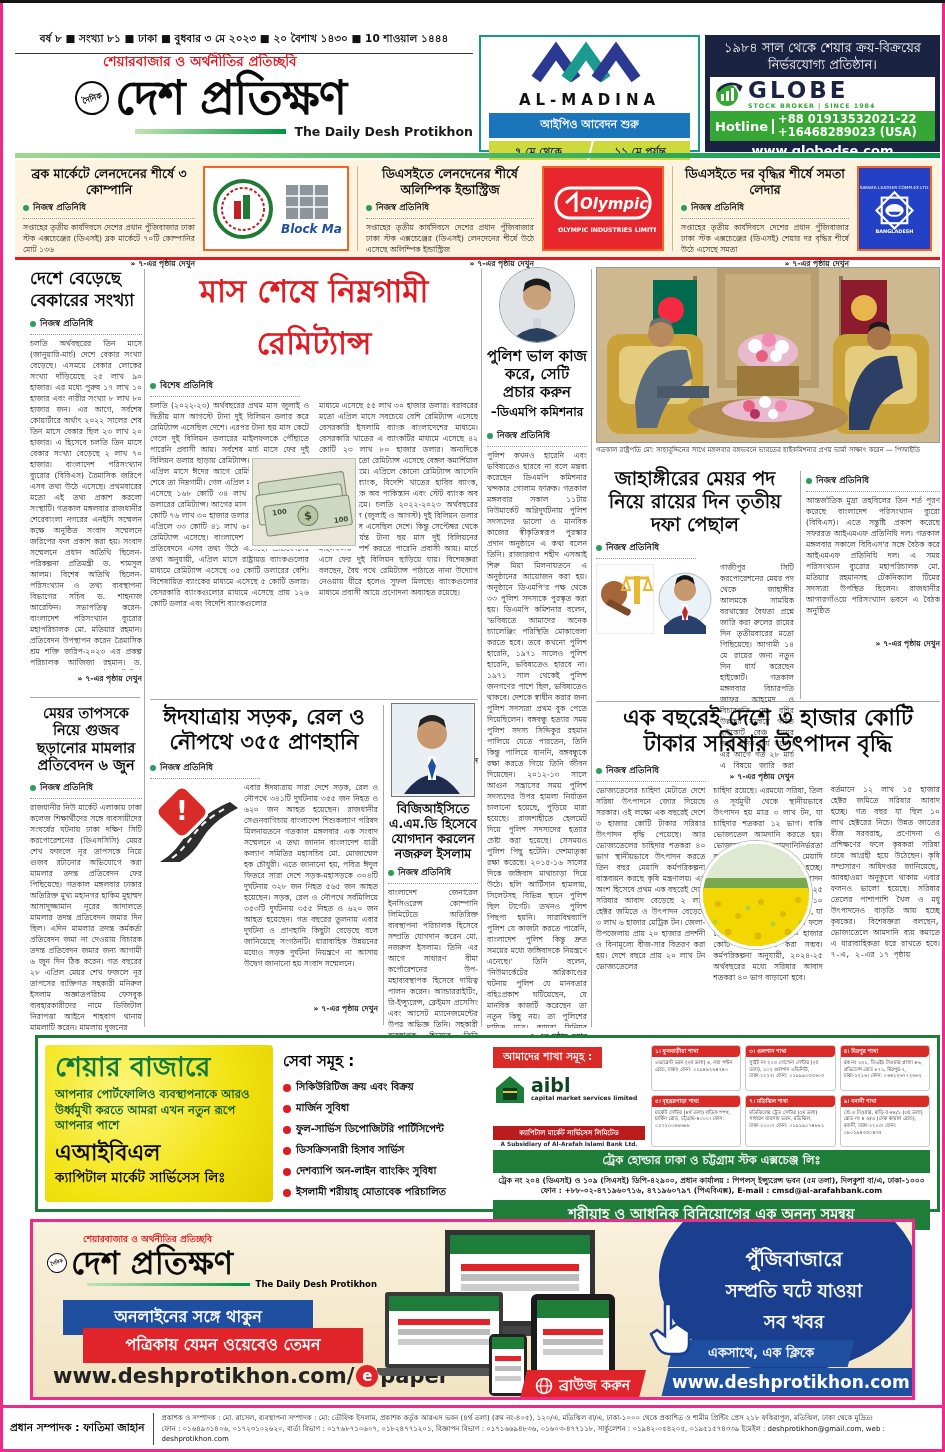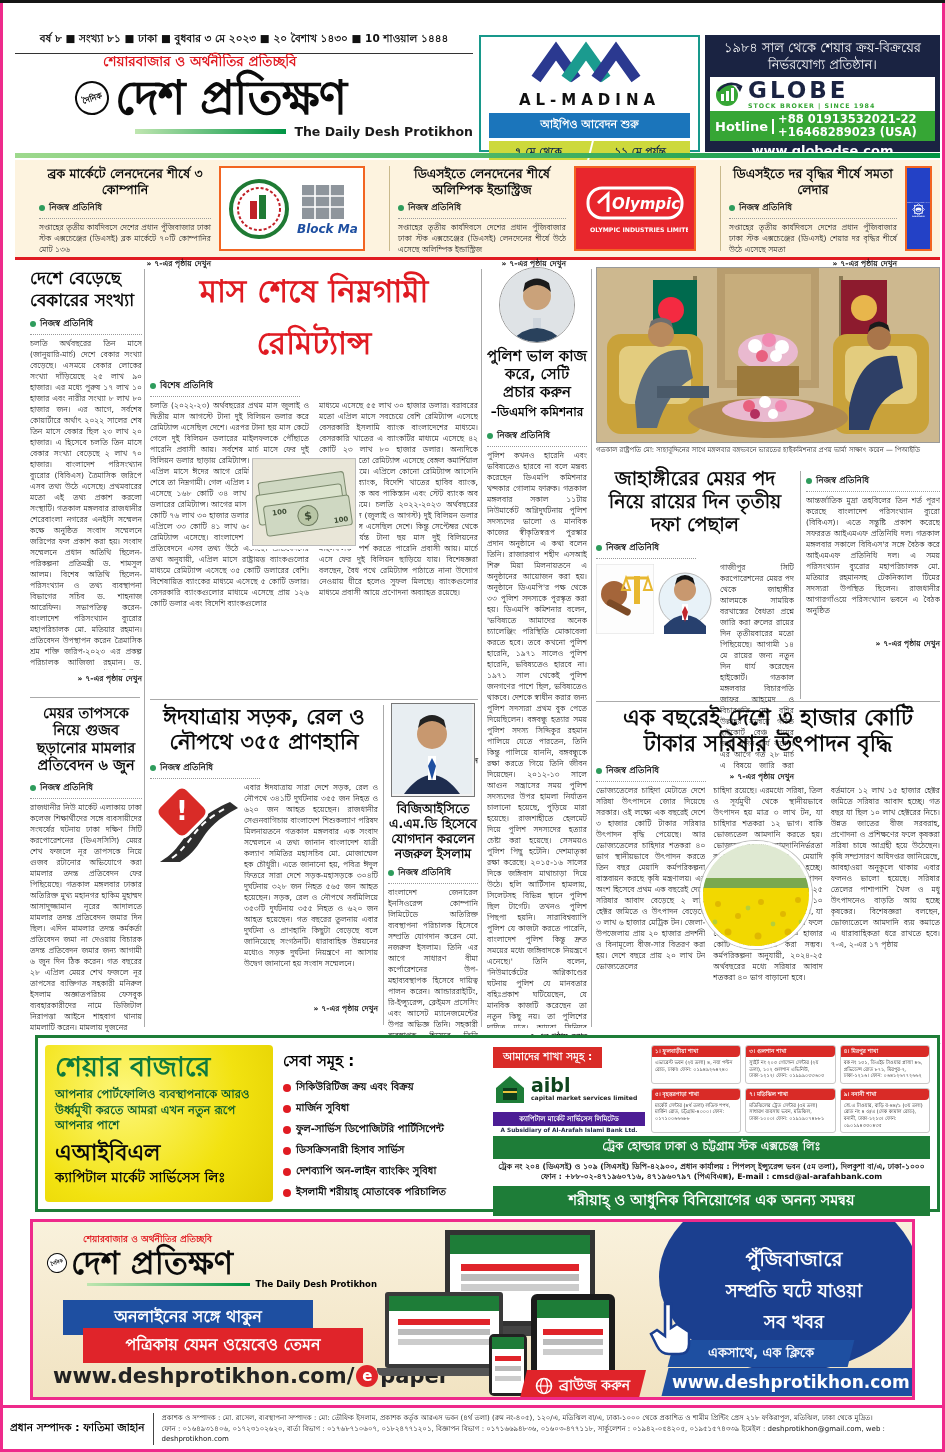--- a/index.html
+++ b/index.html
@@ -12,21 +12,21 @@
   
   .dateline{font-size:10.5px;font-weight:bold;color:#111;text-align:center;border-bottom:1.5px solid #333;padding-bottom:5px;}
   .tagline{color:#e01b22;font-weight:bold;font-size:13.5px;}
   .mast-title{font-size:47px;font-weight:bold;color:#0b0b0b;line-height:1;letter-spacing:-1px;}
   .daily-circ{width:30px;height:30px;border:2.5px solid #0b0b0b;border-radius:50%;display:flex;align-items:center;justify-content:center;
               font-size:8px;font-weight:bold;transform:rotate(-18deg);background:#fff;}
   .mast-bar{height:5px;background:linear-gradient(90deg,#bfe6b0,#009444);flex:1;}
   .mast-sub{font-size:12.5px;font-weight:bold;color:#1a1a1a;}
   
   .teaser-strip{background:#fdf3df;border-bottom:3px solid #e01b22;display:flex;align-items:stretch;padding:6px 8px;gap:8px;}
-  .teaser{flex:1;min-width:0;margin-left:16px;}
+  .teaser{flex:1;min-width:0;}
   .teaser h3{margin:0 0 2px 0;font-size:12.5px;line-height:1.25;text-align:center;color:#0b0b0b;}
   .imgbox{border:2.5px solid #f26522;background:#fff;display:flex;align-items:center;justify-content:center;overflow:hidden;}
   .byline{display:flex;align-items:center;gap:4px;font-size:8.5px;font-weight:bold;color:#111;
           border-bottom:1px dotted #999;padding:2px 0 3px 0;margin-bottom:3px;}
   .dot{width:6px;height:6px;border-radius:50%;background:#2e9c5c;flex:none;}
   .body{font-size:7.6px;line-height:1.45;color:#1a1a1a;margin:0;}
   .more{display:flex;justify-content:flex-end;align-items:center;gap:3px;font-size:7.6px;font-weight:bold;color:#111;margin-top:2px;}
   .arr{color:#111;font-weight:bold;}
   .h-red{color:#e01b22;font-weight:bold;text-align:center;margin:0;}
   .h-blk{color:#0c0c0c;font-weight:bold;text-align:center;margin:0;line-height:1.2;}
@@ -448,21 +448,21 @@
         <span class="dot"></span>
         <span>নিজস্ব প্রতিনিধি</span>
       </div>
     <div style="display:flex;gap:8px;">
       <div class="clip" style="flex:1;height:252px;">
           <p class="body just">ভোজ্যতেলের চাহিদা মেটাতে দেশে সরিষা উৎপাদনে জোর দিয়েছে সরকার। ওই লক্ষ্যে এক বছরেই দেশে ৩ হাজার কোটি টাকার সরিষার উৎপাদন বৃদ্ধি পেয়েছে। আর ভোজ্যতেলের চাহিদার শতকরা ৪০ ভাগ স্থানীয়ভাবে উৎপাদন করতে তিন বছর মেয়াদি কর্মপরিকল্পনা বাস্তবায়ন করছে কৃষি মন্ত্রণালয়। এর অংশ হিসেবে প্রথম এক বছরেই দেশে সরিষার আবাদ বেড়েছে ২ লাখ হেক্টর জমিতে ও উৎপাদন বেড়েছে ৩ লাখ ৬ হাজার মেট্রিক টন। জেলা-উপজেলায় প্রায় ২০ হাজার প্রদর্শনী ও বিনামূল্যে বীজ-সার বিতরণ করা হয়। দেশে বছরে প্রায় ২০ লাখ টন ভোজ্যতেলের</p>
         </div>
       <div class="clip" style="flex:1;height:252px;">
           <p class="body just">চাহিদা রয়েছে। এরমধ্যে সরিষা, তিল ও সূর্যমুখী থেকে স্থানীয়ভাবে উৎপাদন হয় মাত্র ৩ লাখ টন, যা চাহিদার শতকরা ১২ ভাগ। বাকি ভোজ্যতেল আমদানি করতে হয়। ভোজ্যতেলের এই আমদানিনির্ভরতা কমাতেই তিন বছর মেয়াদি কর্মপরিকল্পনা বাস্তবায়ন করা হচ্ছে। পরিকল্পনা অনুযায়ী ধানের উৎপাদন না কমিয়েই আগামী ২০২৪-২৫ অর্থবছরের মধ্যে স্থানীয়ভাবে ১০ লাখ টন তেল উৎপাদন করা হবে, যা চাহিদার শতকরা ৪০ ভাগ। এর ফলে তেল আমদানিতে প্রায় ১০ হাজার কোটি টাকা সাশ্রয় করা সম্ভব। কর্মপরিকল্পনা অনুযায়ী, ২০২৪-২৫ অর্থবছরের মধ্যে সরিষার আবাদ শতকরা ৪০ ভাগ বাড়ানো হবে।</p>
         </div>
-      <div class="clip" style="flex:1;height:252px;">
+      <div class="clip" style="flex:1;height:252px;font-family:Liberation Mono, monospace;">
           <p class="body just">বর্তমানে ১২ লাখ ১৫ হাজার হেক্টর জমিতে সরিষার আবাদ হচ্ছে। গত বছর যা ছিল ১০ লাখ হেক্টরের নিচে। উন্নত জাতের বীজ সরবরাহ, প্রণোদনা ও প্রশিক্ষণের ফলে কৃষকরা সরিষা চাষে আগ্রহী হয়ে উঠেছেন। কৃষি সম্প্রসারণ অধিদপ্তর জানিয়েছে, আবহাওয়া অনুকূলে থাকায় এবার ফলনও ভালো হয়েছে। সরিষার তেলের পাশাপাশি খৈল ও মধু উৎপাদনেও বাড়তি আয় হচ্ছে কৃষকের। বিশেষজ্ঞরা বলছেন, ভোজ্যতেলে আমদানি ব্যয় কমাতে এ ধারাবাহিকতা ধরে রাখতে হবে। ৭-এ, ২-এর ১৭ পৃষ্ঠায়</p>
         </div>
     </div>
     <div class="more">
         <span class="arr">»</span>
         <span>৭-এর পৃষ্ঠায় দেখুন</span>
       </div>
   </div>
 
   <div class="abs" style="left:700px;top:838px;width:112px;height:108px;border-radius:50%;overflow:hidden;border:3px solid #fff;box-shadow:0 0 0 1px #bbb;">
@@ -531,21 +531,21 @@
             <svg width="34" height="34" viewBox="0 0 34 34">
               <path d="M3 16 L17 4 L31 16 L31 31 L3 31 Z" fill="#1e7d38"></path>
               <rect x="10" y="16" width="14" height="12" fill="#0d3d1c"></rect>
               <rect x="10" y="19" width="14" height="2" fill="#e8c23a"></rect>
             </svg>
             <div>
               <div style="font-size:19px;font-weight:bold;color:#10451f;line-height:0.9;">aibl</div>
               <div style="font-size:6.1px;font-weight:bold;color:#222;">capital market services limited</div>
             </div>
           </div>
-          <div style="background:#4c1d95;color:#fff;font-size:6.8px;font-weight:bold;text-align:center;padding:1px 0;margin-top:6px;">ক্যাপিটাল মার্কেট সার্ভিসেস লিমিটেড</div>
+          <div style="background:#b91c1c;color:#fff;font-size:6.8px;font-weight:bold;text-align:center;padding:1px 0;margin-top:20px;">ক্যাপিটাল মার্কেট সার্ভিসেস লিমিটেড</div>
           <div style="color:#1a2342;font-size:5.8px;font-weight:bold;text-align:center;margin-top:1px;">A Subsidiary of Al-Arafah Islami Bank Ltd.</div>
         </div>
         <div style="flex:1;display:grid;grid-template-columns:repeat(3,1fr);gap:4px;">
           <div class="bcard">
               <div class="bh">১। ফুলবাড়ীয়া শাখা</div>
               <div class="ba">এভারেস্ট ভবন (২য় তলা) ৪, নয়া পল্টন রোড, ঢাকা। ফোন: ০১৯৪৯২৬৪২৪০</div>
             </div>
           <div class="bcard">
               <div class="bh">৩। গুলশান শাখা</div>
               <div class="ba">স্যুইট নং ২০৩ গোল্ডেন সেন্টার (২য় তলা), ১০২ গুলশান এভিনিউ, ঢাকা-১২১২। ফোন: ০১৯৯৯০৩৩৬০৩</div>

